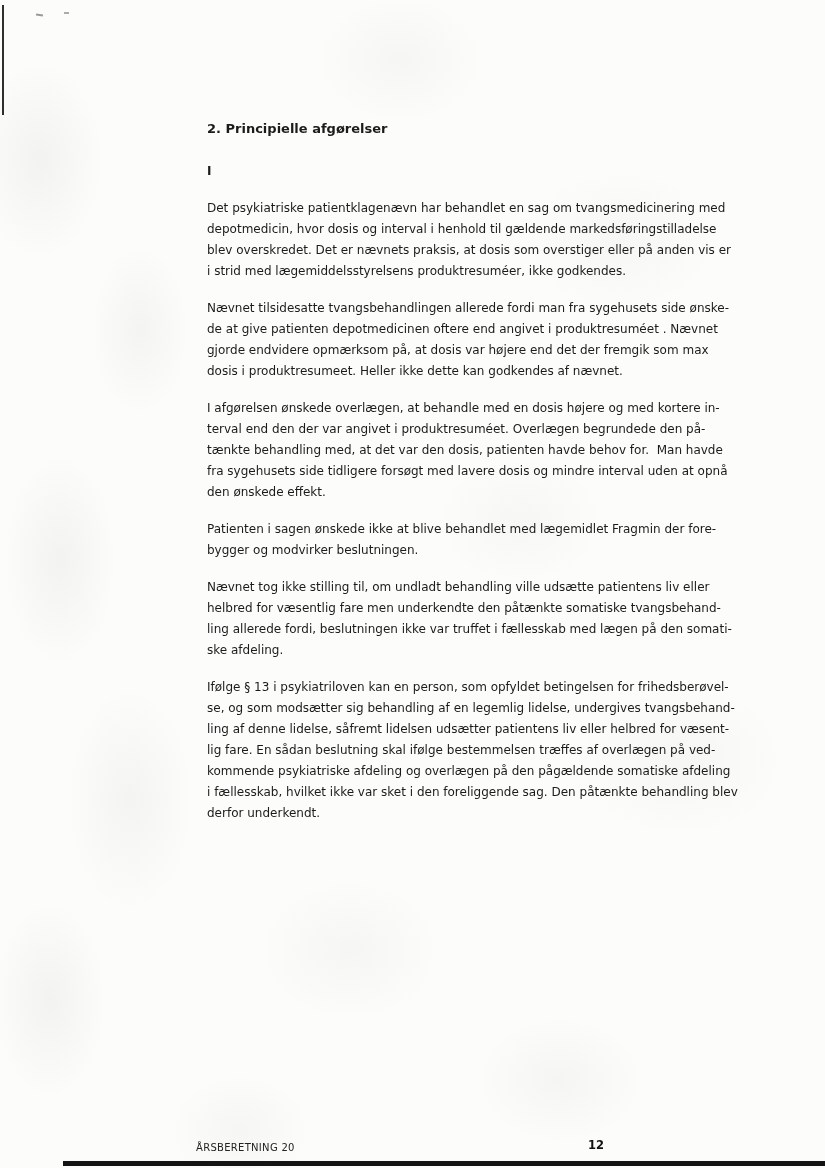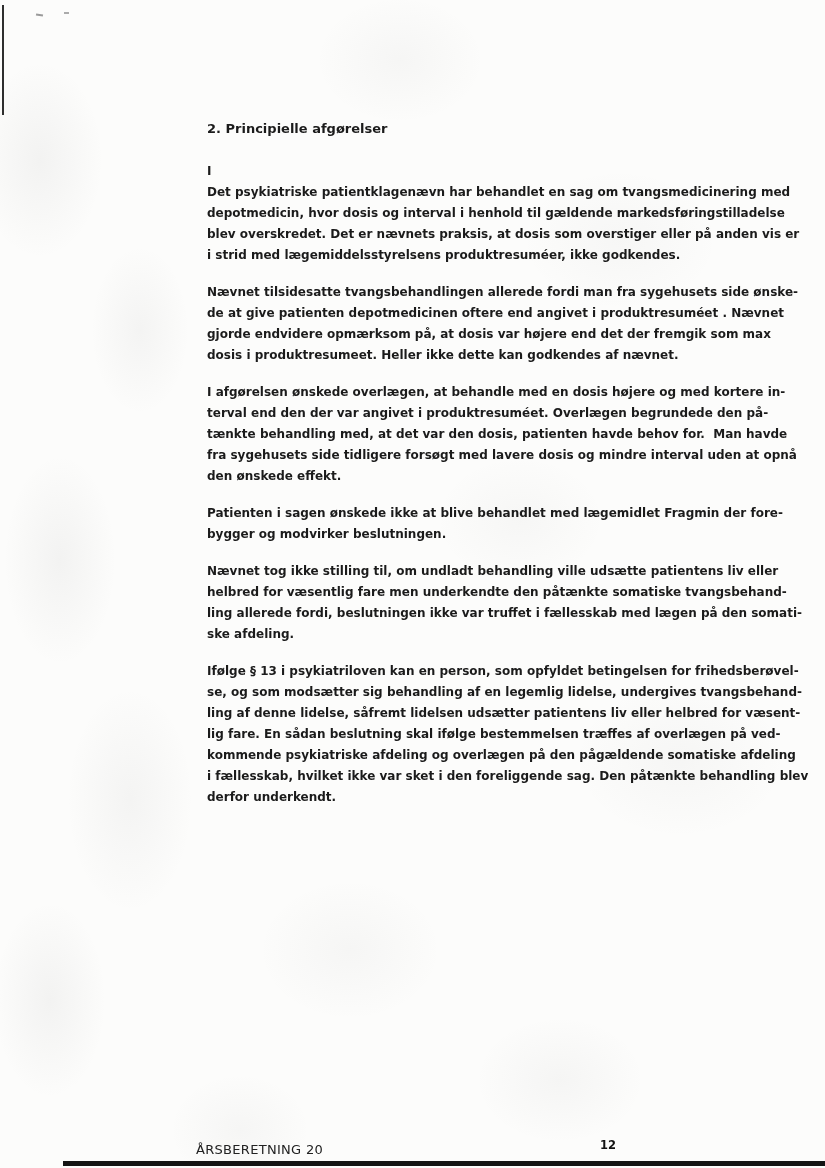--- a/index.html
+++ b/index.html
@@ -76,35 +76,34 @@
     font-size: 13px;
     font-weight: bold;
     margin: 0 0 22px 0;
   }
   .sec-heading {
     font-weight: bold;
     margin: 0;
   }
   .para {
     white-space: pre;
-    margin: 0 0 16px 0;
-    font-weight: bold;
+    margin: 16px 0 16px 0;
   }
   .section { margin: 0 0 16px 0; }
   .footer-label {
     position: absolute;
     left: 196px;
     top: 1142px;
-    font-size: 13px;
+    font-size: 10px;
     letter-spacing: 0.3px;
     color: #222;
   }
   .page-number {
     position: absolute;
-    left: 600px;
+    left: 588px;
     top: 1138px;
     font-size: 11.5px;
     font-weight: bold;
     color: #111;
   }
 </style>
 </head>
 <body>
 
 <div class="page">

